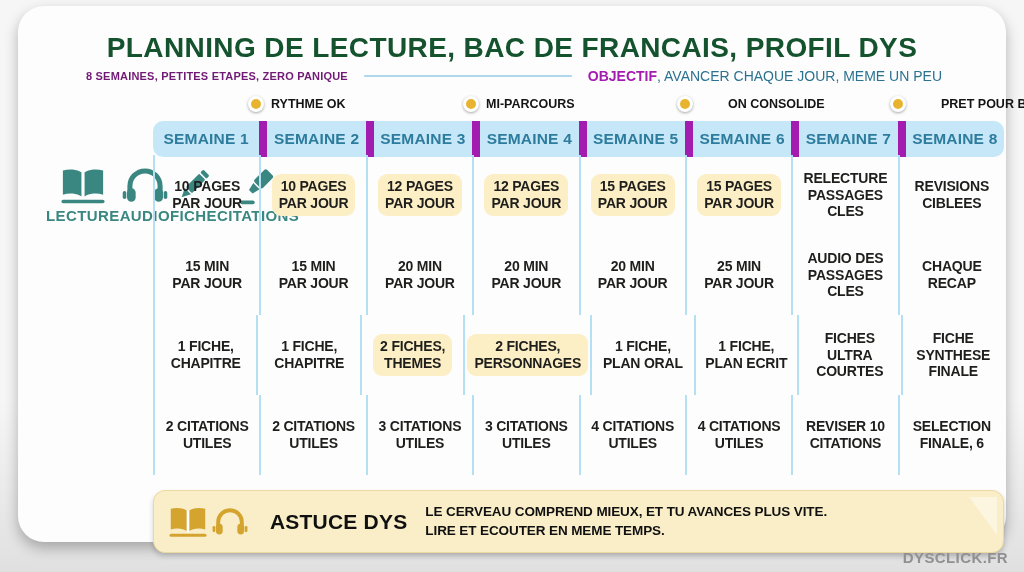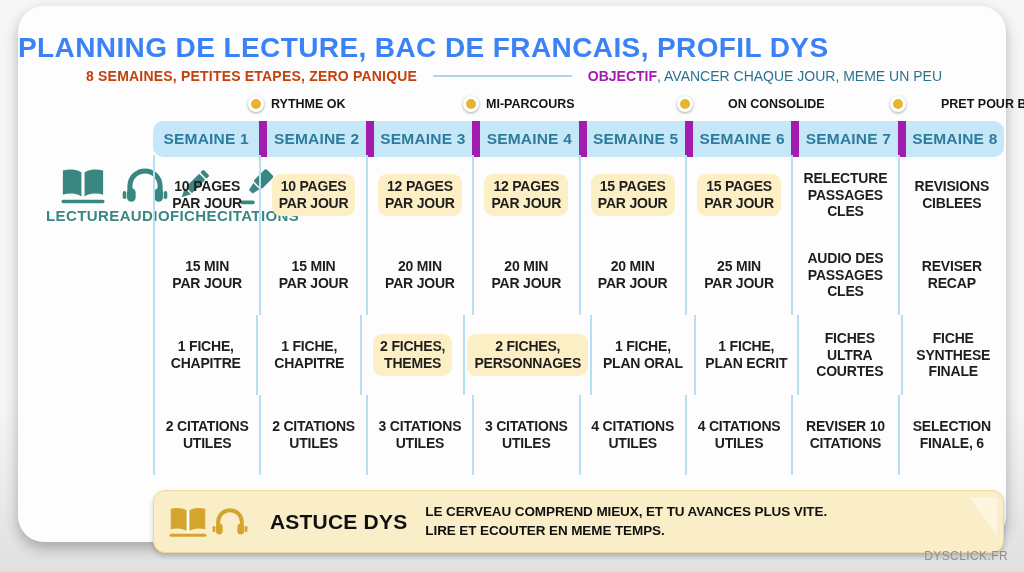--- a/index.html
+++ b/index.html
@@ -1,24 +1,24 @@
 <!DOCTYPE html>
 <html><head>
 <meta charset="utf-8">
 <style>
   html,body{margin:0;padding:0;}
   body{width:1024px;height:572px;overflow:hidden;font-family:"Liberation Sans",sans-serif;}
   #stage{position:relative;width:1024px;height:572px;background:linear-gradient(#f6f6f6 70%,#e0e0e0);}
   .card{position:absolute;left:18px;top:6px;width:988px;height:536px;background:#fdfdfd;border-radius:26px;
         box-shadow:0 6px 14px rgba(0,0,0,.28);}
   
-  .title{position:absolute;left:0;right:0;top:26px;margin:0;text-align:left;font-size:28px;font-weight:800;
-         letter-spacing:.4px;color:#3b82f6;}
+  .title{position:absolute;left:0;right:0;top:26px;margin:0;text-align:center;font-size:28px;font-weight:800;
+         letter-spacing:.4px;color:#14532d;}
   .sub-row{position:absolute;left:68px;right:64px;top:62px;display:flex;align-items:center;}
-  .subtitle{font-size:14px;font-weight:600;color:#c2410c;letter-spacing:.2px;white-space:nowrap;}
+  .subtitle{font-size:11px;font-weight:600;color:#701a75;letter-spacing:.2px;white-space:nowrap;}
   .sub-line{flex:1;height:2px;background:#aed7eb;border-radius:2px;margin:0 16px;}
   .objective{font-size:14px;color:#2b7291;white-space:nowrap;}
   .objective .obj-label{font-weight:800;color:#a21caf;}
   
   .milestones{position:absolute;left:0;top:90px;width:100%;height:20px;}
   .ms{position:absolute;top:0;display:flex;align-items:center;}
   .ms:nth-child(1){left:230px;} .ms:nth-child(2){left:445px;} .ms:nth-child(3){left:659px;gap:28px;} .ms:nth-child(4){left:872px;gap:28px;}
   .dot{box-sizing:border-box;width:16px;height:16px;border-radius:50%;background:#e8b430;border:3px solid #fff;
        box-shadow:0 1px 3px rgba(0,0,0,.35);}
   .ms-label{margin-left:7px;font-size:12.5px;font-weight:800;color:#141414;white-space:nowrap;}
@@ -45,21 +45,21 @@
   .banner{position:absolute;left:135px;top:484px;width:851px;height:63px;box-sizing:border-box;background:#f9eec8;
           border:1.5px solid #ecd9a0;border-radius:12px;box-shadow:0 3px 5px rgba(0,0,0,.18);
           display:flex;align-items:center;padding:0 14px;overflow:hidden;}
   .tip-book{width:40px;height:32px;}
   .tip-phones{width:36px;height:30px;margin-left:4px;}
   .tip-title{font-size:21px;font-weight:800;color:#101010;margin:0 18px 0 22px;letter-spacing:.2px;white-space:nowrap;}
   .tip-text{font-size:13.5px;font-weight:700;color:#101010;line-height:1.4;letter-spacing:-.1px;}
   .curl{position:absolute;right:6px;top:6px;width:0;height:0;border-top:38px solid rgba(255,255,255,.45);
         border-left:28px solid transparent;}
   
-  .brand{position:absolute;right:16px;top:549px;font-size:12px;font-weight:400;color:#909090;letter-spacing:.4px;}
+  .brand{position:absolute;right:16px;top:549px;font-size:15px;font-weight:700;color:#909090;letter-spacing:.4px;}
   .defs{position:absolute;width:0;height:0;overflow:hidden;}
 </style>
 </head>
 <body>
 
 <svg class="defs" aria-hidden="true">
   <symbol id="sym-book" viewBox="0 0 64 52">
     <path fill="currentColor" d="M32 9 C27 3.5 15 1.5 4 4.5 L4 38 C15 35 27 37 32 42.5 C37 37 49 35 60 38 L60 4.5 C49 1.5 37 3.5 32 9 Z"></path>
     <rect x="29.8" y="7" width="4.4" height="36" fill="#fdfdfd"></rect>
     <rect x="2" y="45" width="60" height="5" rx="2.5" fill="currentColor"></rect>
@@ -246,21 +246,21 @@
           </div>
           <div class="td">
             <div class="cell-text">
               <span>AUDIO DES</span>
               <span>PASSAGES</span>
               <span>CLES</span>
             </div>
           </div>
           <div class="td">
             <div class="cell-text">
-              <span>REVISER</span>
+              <span>CHAQUE</span>
               <span>RECAP</span>
             </div>
           </div>
         </div>
         <div class="trow">
           <div class="td">
             <div class="cell-text">
               <span>1 FICHE,</span>
               <span>CHAPITRE</span>
             </div>

